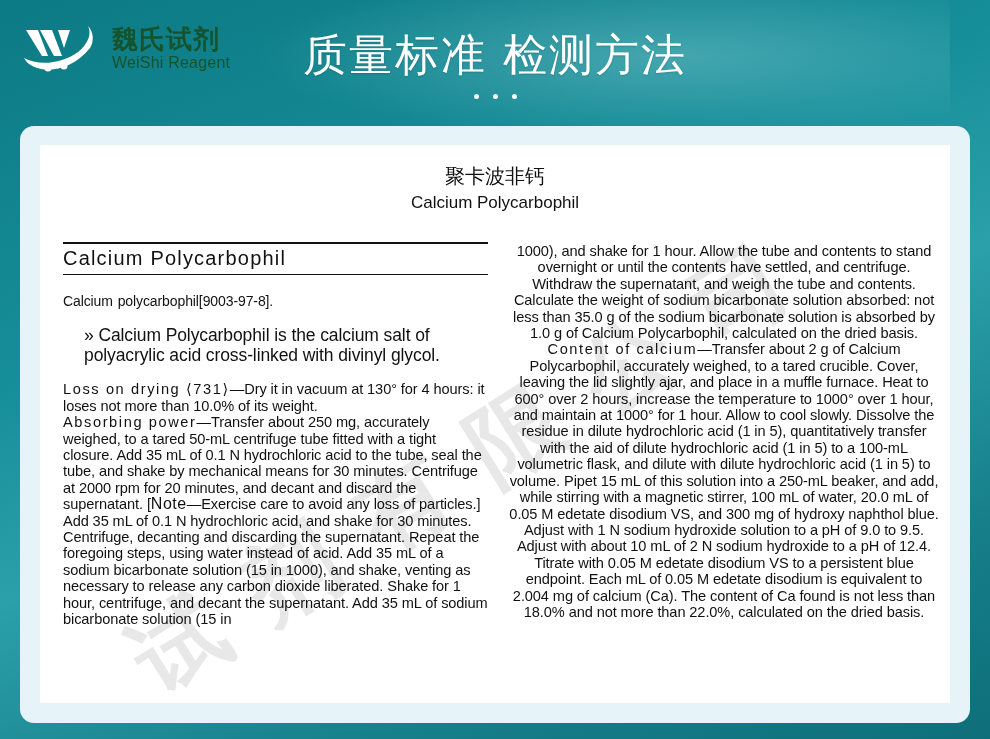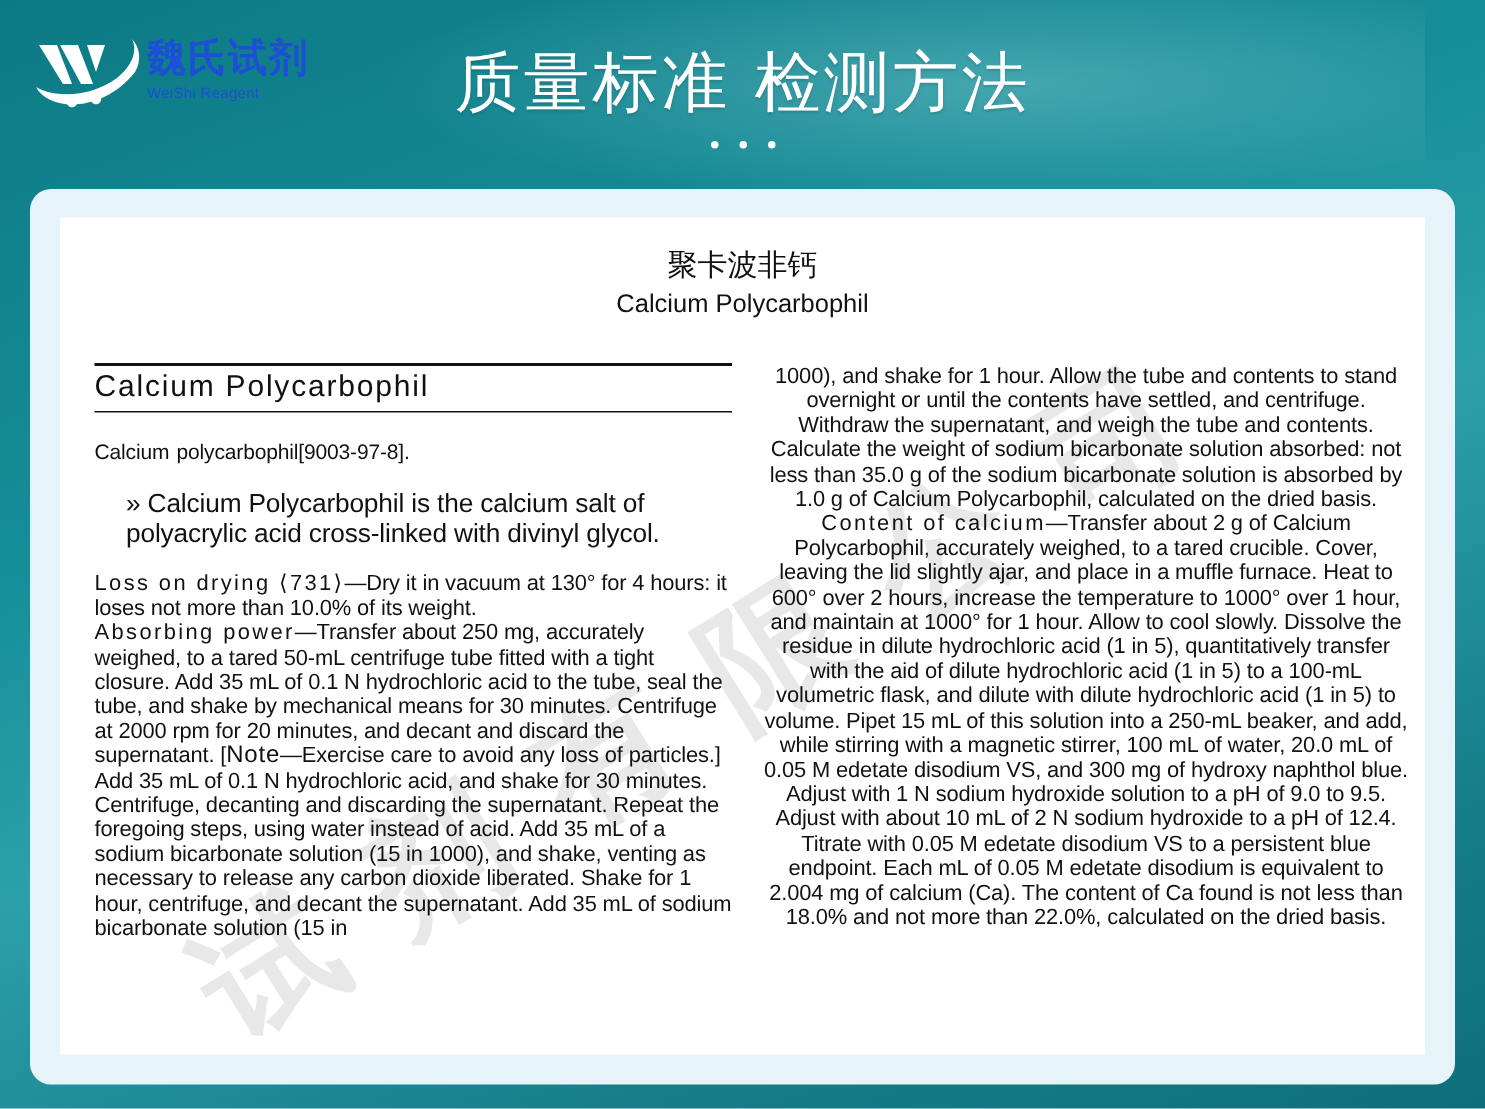--- a/index.html
+++ b/index.html
@@ -10,23 +10,23 @@
       background: linear-gradient(160deg, #0c7a84 0%, #168e99 35%, #2ba0aa 55%, #167f8a 80%, #0e6f7a 100%);
     }
     .bg-glow {
       position: absolute; left: 250px; top: 0; width: 700px; height: 140px;
       background: radial-gradient(ellipse at 60% 40%, rgba(160,220,225,0.35), rgba(160,220,225,0) 70%);
     }
     .logo {
       position: absolute; left: 18px; top: 18px; height: 60px; display: flex; align-items: center;
     }
     .logo-mark { width: 78px; height: 60px; }
-    .logo-text { margin-left: 2px; color: #1d4ed8; }
+    .logo-text { margin-left: 16px; color: #14532d; }
     .logo-cn { font-family: "DejaVu Sans", sans-serif; font-size: 26px; font-weight: bold; letter-spacing: 1px; line-height: 30px; }
-    .logo-en { font-size: 10px; line-height: 18px; letter-spacing: 0.2px; }
+    .logo-en { font-size: 16px; line-height: 18px; letter-spacing: 0.2px; }
     .header-title {
       position: absolute; left: 0; right: 0; top: 26px; text-align: center;
       color: #fff; font-family: "DejaVu Sans", sans-serif; font-weight: normal; font-size: 44px; letter-spacing: 2px;
       text-shadow: 0 1px 2px rgba(0,0,0,0.15);
     }
     .dots { position: absolute; left: 0; right: 0; top: 94px; display: flex; justify-content: center; gap: 14px; }
     .dot { width: 5px; height: 5px; border-radius: 50%; background: #fff; }
     .card {
       position: absolute; left: 20px; top: 126px; width: 950px; height: 597px;
       background: #e6f4fa; border-radius: 14px;

